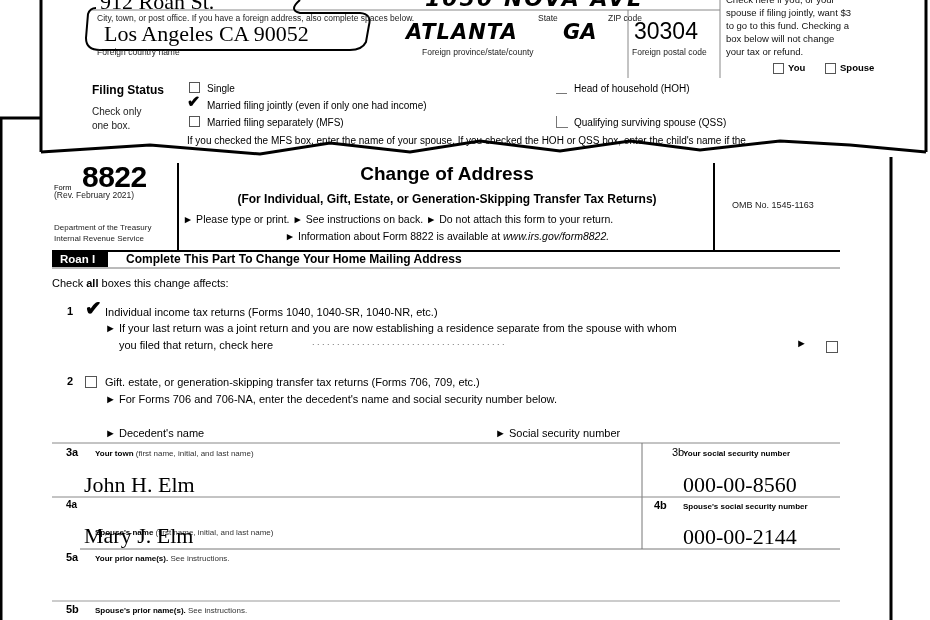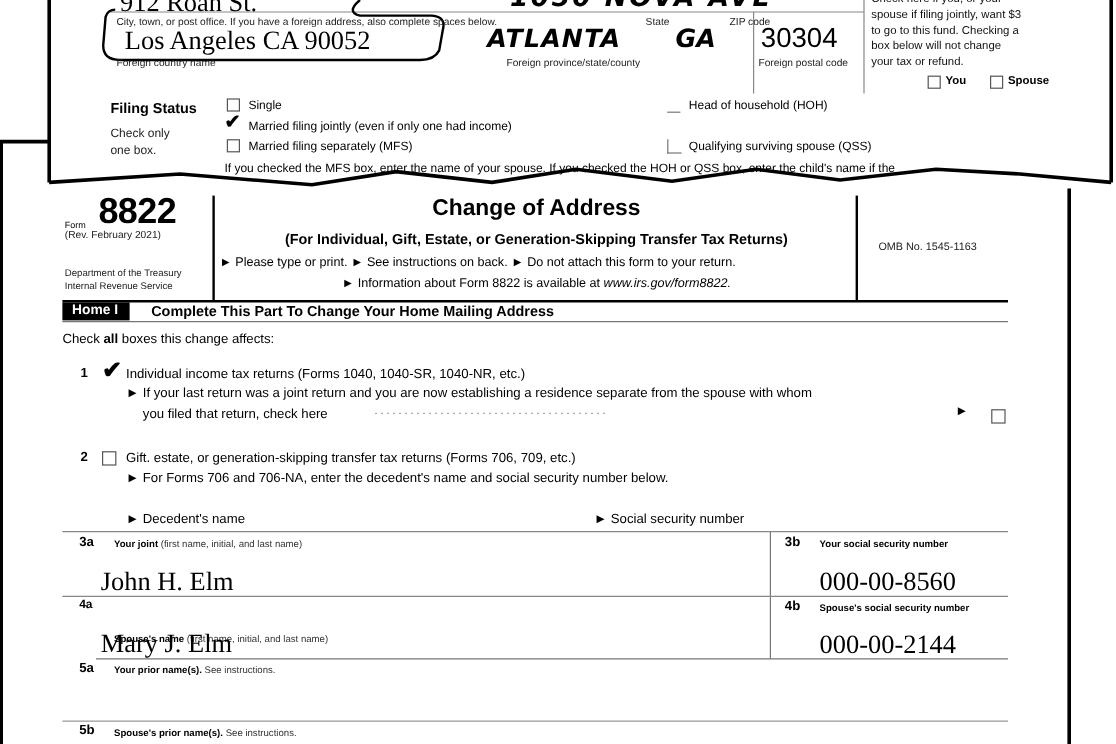--- a/index.html
+++ b/index.html
@@ -103,21 +103,21 @@
 </div>
 
 <div class="abs" style="left:180px; width:534px; top:163px; text-align:center; font-size:19px; font-weight:bold;">Change of Address</div>
 <div class="abs" style="left:180px; width:534px; top:192px; text-align:center; font-size:12px; font-weight:bold;">(For Individual, Gift, Estate, or Generation-Skipping Transfer Tax Returns)</div>
 <div class="abs" style="left:180px; width:436px; top:213px; text-align:center; font-size:10.5px;">► Please type or print.  ► See instructions on back.  ► Do not attach this form to your return.</div>
 <div class="abs" style="left:180px; width:534px; top:230px; text-align:center; font-size:10.5px;">
   <span>► Information about Form 8822 is available at </span><i>www.irs.gov/form8822.</i>
 </div>
 <div class="abs" style="left:732px; top:200px; font-size:9px; color:#222;">OMB No. 1545-1163</div>
 
-<div class="abs" style="left:52px; top:252px; width:56px; height:15px; background:#000; color:#fff; font-size:11.5px; font-weight:bold; line-height:15px; padding-left:8px; box-sizing:border-box;">Home I</div>
+<div class="abs" style="left:52px; top:252px; width:56px; height:15px; background:#000; color:#fff; font-size:11.5px; font-weight:bold; line-height:15px; padding-left:8px; box-sizing:border-box;">Roan I</div>
 <div class="abs" style="left:126px; top:252px; font-size:12px; font-weight:bold;">Complete This Part To Change Your Home Mailing Address</div>
 
 <div class="abs" style="left:52px; top:277px; font-size:11px;">
   <span>Check </span><b>all</b><span> boxes this change affects:</span>
 </div>
 
 <div class="abs" style="left:67px; top:305px; font-size:11px; font-weight:bold;">1</div>
 <div class="abs" style="left:85px; top:296px; font-size:20px; font-weight:bold;">✔</div>
 <div class="abs" style="left:105px; top:306px; font-size:11px;">Individual income tax returns (Forms 1040, 1040-SR, 1040-NR, etc.)</div>
 <div class="abs" style="left:105px; top:322px; font-size:11px; white-space:nowrap;">► If your last return was a joint return and you are now establishing a residence separate from the spouse with whom</div>
@@ -129,24 +129,24 @@
 <div class="abs" style="left:67px; top:375px; font-size:11px; font-weight:bold;">2</div>
 <div class="cb" style="left:85px; top:376px; width:12px; height:12px;"></div>
 <div class="abs" style="left:105px; top:376px; font-size:11px;">Gift. estate, or generation-skipping transfer tax returns (Forms 706, 709, etc.)</div>
 <div class="abs" style="left:105px; top:393px; font-size:11px;">► For Forms 706 and 706-NA, enter the decedent's name and social security number below.</div>
 
 <div class="abs" style="left:105px; top:427px; font-size:11px;">► Decedent's name</div>
 <div class="abs" style="left:495px; top:427px; font-size:11px;">► Social security number</div>
 
 <div class="abs" style="left:66px; top:446px; font-size:11px; font-weight:bold;">3a</div>
 <div class="abs" style="left:95px; top:449px; font-size:8px;">
-  <b>Your joint</b><span style="color:#333;"> (first name, initial, and last name)</span>
+  <b>Your town</b><span style="color:#333;"> (first name, initial, and last name)</span>
 </div>
 <div class="abs serif" style="left:84px; top:472px; font-size:22px;">John H. Elm</div>
-<div class="abs" style="left:654px; top:446px; font-size:11px; font-weight:bold;">3b</div>
+<div class="abs" style="left:672px; top:446px; font-size:11px; font-weight:normal;">3b</div>
 <div class="abs" style="left:683px; top:449px; font-size:8px; font-weight:bold;">Your social security number</div>
 <div class="abs serif" style="left:683px; top:472px; font-size:22px;">000-00-8560</div>
 
 <div class="abs" style="left:66px; top:499px; font-size:10px; font-weight:bold;">4a</div>
 <div class="abs" style="left:95px; top:502px; font-size:8px;margin-top:26px;">
   <b>Spouse's name</b><span style="color:#333;"> (first name, initial, and last name)</span>
 </div>
 <div class="abs serif" style="left:84px; top:523px; font-size:22px;">Mary J. Elm</div>
 <div class="abs" style="left:654px; top:499px; font-size:11px; font-weight:bold;">4b</div>
 <div class="abs" style="left:683px; top:502px; font-size:8px; font-weight:bold;">Spouse's social security number</div>

